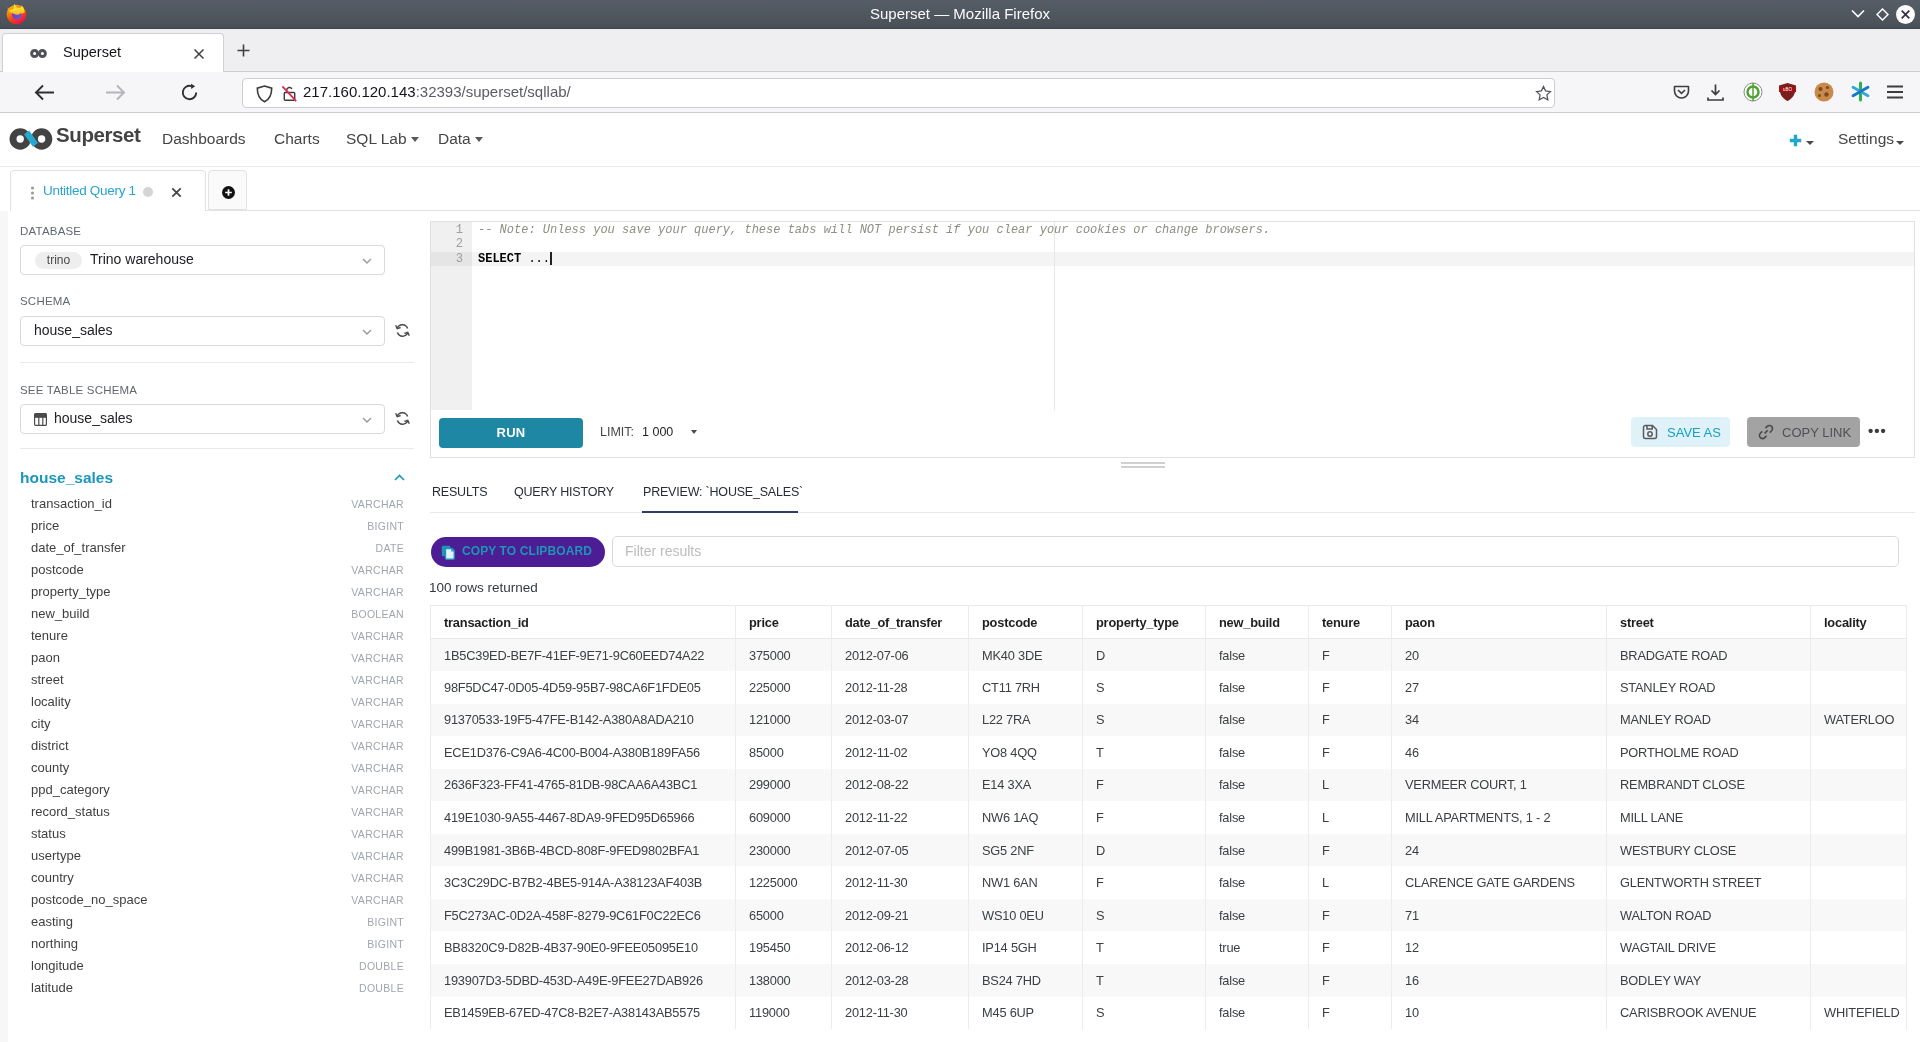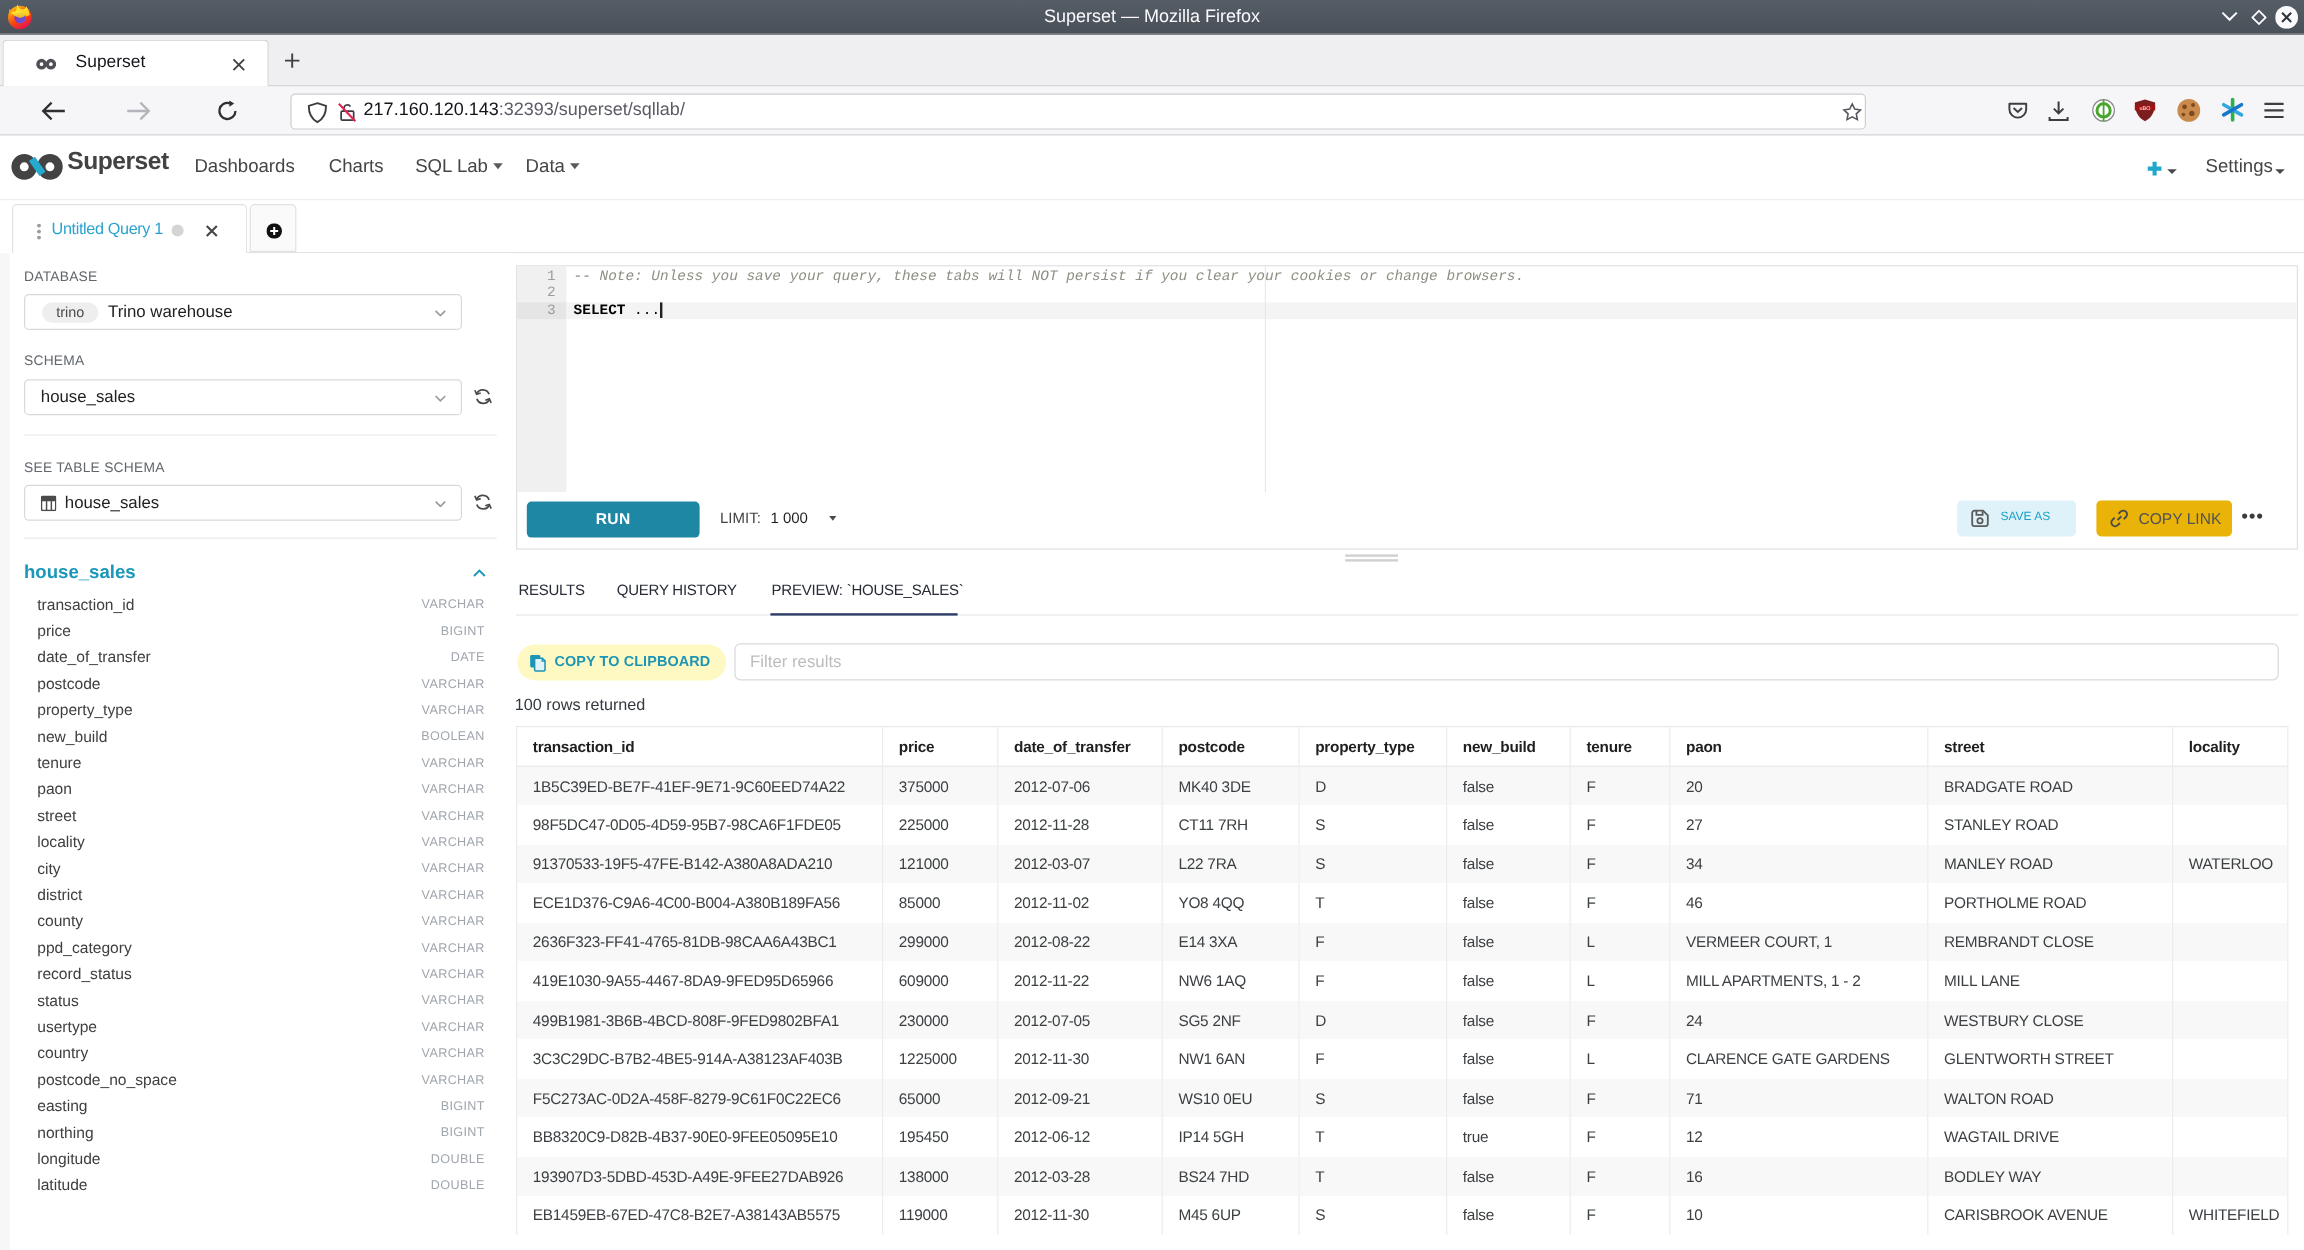--- a/index.html
+++ b/index.html
@@ -55,21 +55,21 @@
 .gnum { position:absolute; right:9px; height:14.3px; line-height:14.3px; }
 #codearea { position:absolute; left:41px; top:0; right:0; height:188px;
   font-family:"Liberation Mono",monospace; font-size:12px; white-space:pre; }
 #printmargin { position:absolute; left:582px; top:0; width:1px; height:188px; background:#e8e8e8; }
 #runbar { position:absolute; left:0; top:188px; right:0; height:48px; }
 
 
 #southtabs { position:absolute; left:430px; top:470px; width:1485px; height:43px; }
 .stab { position:absolute; top:15px; font-size:12.5px; color:#282c37; letter-spacing:-0.2px; }
 #copybtn { position:absolute; left:431px; top:537px; width:174px; height:30px;
-  background:#fef9c3; border-radius:15px; }
+  background:#4c1d95; border-radius:15px; }
 #filterinput { position:absolute; left:612px; top:536px; width:1287px; height:31px;
   border:1px solid #d9d9d9; border-radius:5px; }
 #rowsret { position:absolute; left:429px; top:580px; font-size:13.5px; color:#34393f; }
 
 
 #rtable { position:absolute; left:430px; top:605px; width:1476px; }
 #rtable table { border-collapse:collapse; table-layout:fixed; width:1476px;
   font-size:12.8px; color:#3c4043; letter-spacing:-0.2px; }
 #rtable th { font-weight:bold; color:#1f1f1f; text-align:left; height:33px;
   border-top:1px solid #e8e8e8; border-bottom:1px solid #e8e8e8; background:#fff;
@@ -344,23 +344,23 @@
     <span style="position:absolute; left:211px; top:15px; font-size:12.5px; color:#1f1f1f;">1 000</span>
     <span style="position:absolute; left:260px; top:20px; width:0; height:0; border-left:3.8px solid transparent; border-right:3.8px solid transparent; border-top:4.5px solid #4a4a4a;"></span>
     <div style="position:absolute; left:1200px; top:7px; width:99px; height:30px; background:#e0f2f9; border-radius:4px;">
       <svg style="position:absolute; left:11px; top:7px;" width="16" height="16" viewBox="0 0 16 16">
           <g fill="none" stroke="#5b5b5b" stroke-width="1.5">
             <path d="M1.5 3.5 A2 2 0 0 1 3.5 1.5 H10.5 L14.5 5.5 V12.5 A2 2 0 0 1 12.5 14.5 H3.5 A2 2 0 0 1 1.5 12.5 Z"></path>
             <path d="M5 1.8 V5 H10.2 V2"></path>
             <circle cx="8" cy="10" r="2.2"></circle>
           </g>
         </svg>
-      <span style="position:absolute; left:36px; top:8px; font-size:10px; color:#17a0c4;">SAVE AS</span>
+      <span style="position:absolute; left:36px; top:8px; font-size:13px; color:#17a0c4;">SAVE AS</span>
     </div>
-    <div style="position:absolute; left:1316px; top:7px; width:113px; height:30px; background:#eab308; border-radius:4px;">
+    <div style="position:absolute; left:1316px; top:7px; width:113px; height:30px; background:#a3a3a3; border-radius:4px;">
       <svg style="position:absolute; left:11px; top:7px;" width="16" height="16" viewBox="0 0 16 16">
           <g fill="none" stroke="#4a4a4a" stroke-width="1.6">
             <path d="M6.6 9.4 L9.8 6.2"></path>
             <path d="M7.4 4.2 L9.2 2.4 A 2.75 2.75 0 0 1 13.6 6.8 L11.8 8.6"></path>
             <path d="M8.6 11.8 L6.8 13.6 A 2.75 2.75 0 0 1 2.4 9.2 L4.2 7.4"></path>
           </g>
         </svg>
       <span style="position:absolute; left:35px; top:8px; font-size:13px; color:#4e5155;">COPY LINK</span>
     </div>
     <div style="position:absolute; left:1437px; top:12px; color:#3c3c3c; font-size:15px; font-weight:bold; letter-spacing:1px;">•••</div>

